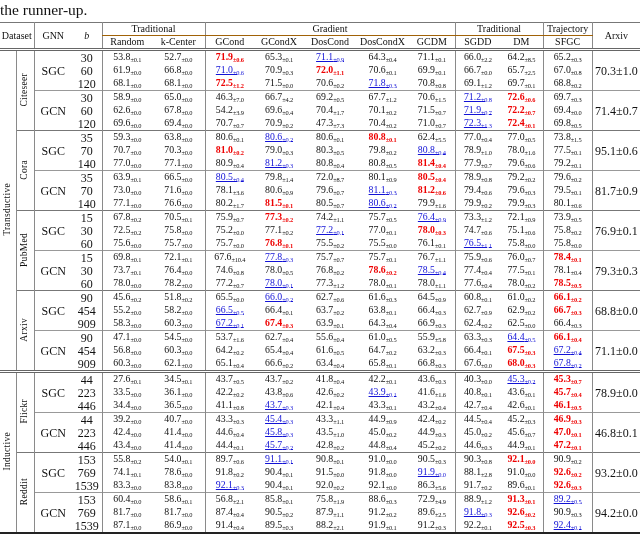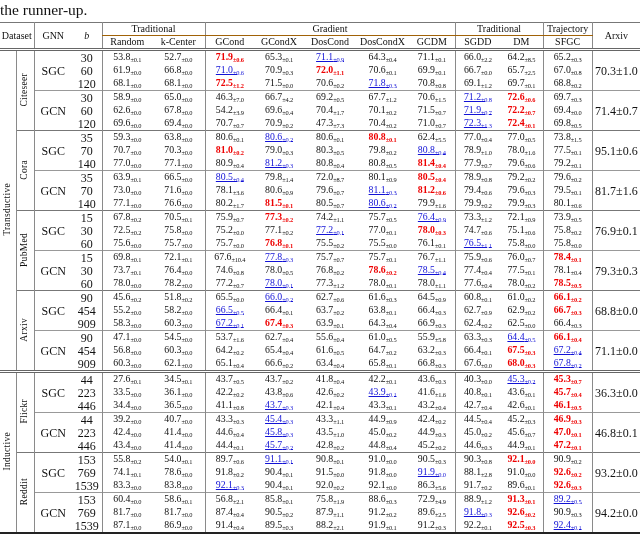--- a/index.html
+++ b/index.html
@@ -204,21 +204,21 @@
         <td class="num vl"><span class="w ">63.9<span class="sub">±0.1</span></span></td>
         <td class="num"><span class="w ">66.5<span class="sub">±0.0</span></span></td>
         <td class="num vl"><span class="w secnd">80.5<span class="sub">±0.4</span></span></td>
         <td class="num"><span class="w ">79.8<span class="sub">±1.4</span></span></td>
         <td class="num"><span class="w ">72.0<span class="sub">±8.7</span></span></td>
         <td class="num"><span class="w ">80.1<span class="sub">±0.9</span></span></td>
         <td class="num"><span class="w best">80.5<span class="sub">±0.4</span></span></td>
         <td class="num vl"><span class="w ">78.9<span class="sub">±0.8</span></span></td>
         <td class="num"><span class="w ">79.2<span class="sub">±0.2</span></span></td>
         <td class="num vl vr"><span class="w ">79.6<span class="sub">±0.2</span></span></td>
-        <td class="whole" rowspan="3">81.7±1.6</td>
+        <td class="whole" rowspan="3">81.7±0.9</td>
       </tr>
       <tr>
         <td class="bcol">70</td>
         <td class="num vl"><span class="w ">73.0<span class="sub">±0.0</span></span></td>
         <td class="num"><span class="w ">71.6<span class="sub">±0.0</span></span></td>
         <td class="num vl"><span class="w ">78.1<span class="sub">±3.6</span></span></td>
         <td class="num"><span class="w ">80.6<span class="sub">±0.9</span></span></td>
         <td class="num"><span class="w ">79.6<span class="sub">±0.7</span></span></td>
         <td class="num"><span class="w secnd">81.1<span class="sub">±0.3</span></span></td>
         <td class="num"><span class="w best">81.2<span class="sub">±0.6</span></span></td>
@@ -413,21 +413,21 @@
         <td class="num vl"><span class="w ">27.6<span class="sub">±0.1</span></span></td>
         <td class="num"><span class="w ">34.5<span class="sub">±0.1</span></span></td>
         <td class="num vl"><span class="w ">43.7<span class="sub">±0.5</span></span></td>
         <td class="num"><span class="w ">43.7<span class="sub">±0.2</span></span></td>
         <td class="num"><span class="w ">41.8<span class="sub">±0.4</span></span></td>
         <td class="num"><span class="w ">42.2<span class="sub">±0.1</span></span></td>
         <td class="num"><span class="w ">43.6<span class="sub">±0.3</span></span></td>
         <td class="num vl"><span class="w ">40.3<span class="sub">±0.0</span></span></td>
         <td class="num"><span class="w secnd">45.3<span class="sub">±0.2</span></span></td>
         <td class="num vl vr"><span class="w best">45.3<span class="sub">±0.7</span></span></td>
-        <td class="whole" rowspan="3">36.3±0.0</td>
+        <td class="whole" rowspan="3">78.9±0.0</td>
       </tr>
       <tr>
         <td class="bcol">223</td>
         <td class="num vl"><span class="w ">33.5<span class="sub">±0.0</span></span></td>
         <td class="num"><span class="w ">36.1<span class="sub">±0.0</span></span></td>
         <td class="num vl"><span class="w ">42.2<span class="sub">±0.2</span></span></td>
         <td class="num"><span class="w ">43.8<span class="sub">±0.6</span></span></td>
         <td class="num"><span class="w ">42.6<span class="sub">±0.2</span></span></td>
         <td class="num"><span class="w secnd">43.9<span class="sub">±0.1</span></span></td>
         <td class="num"><span class="w ">41.6<span class="sub">±1.6</span></span></td>

